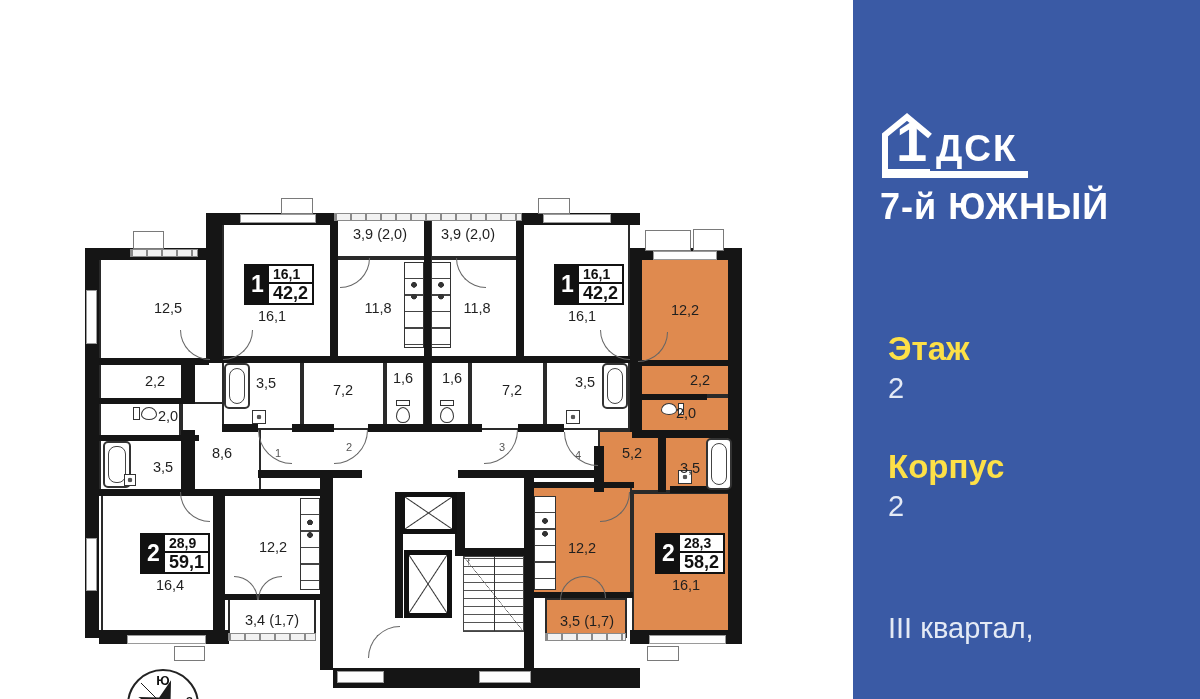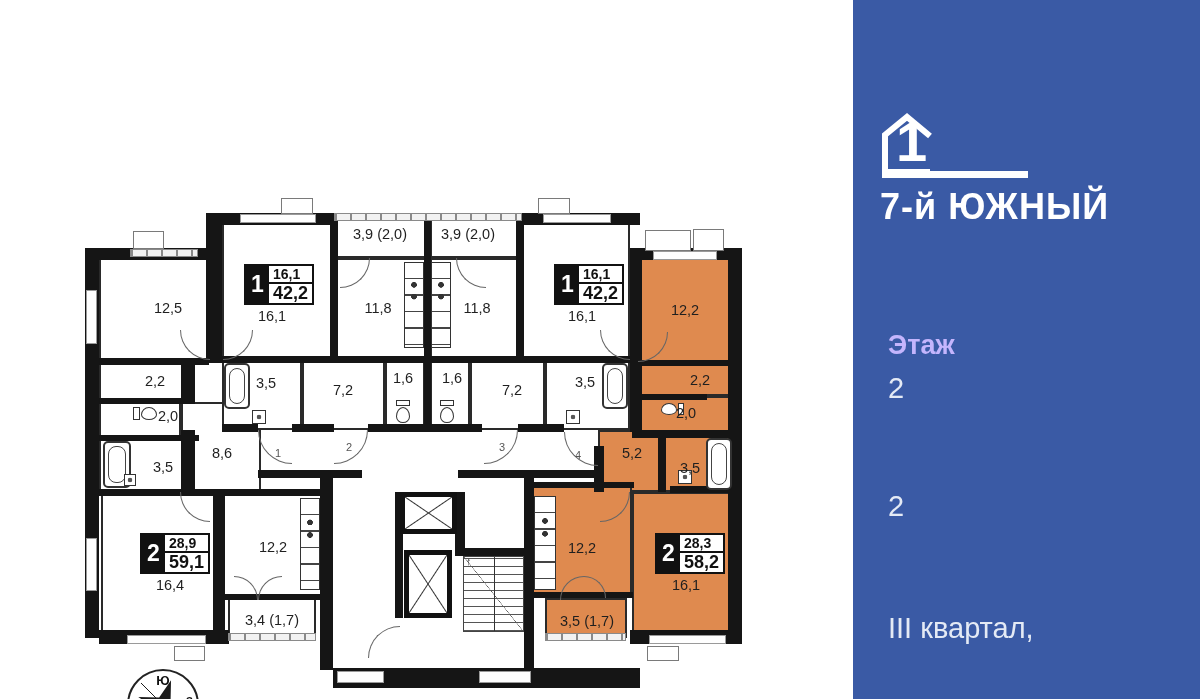--- a/index.html
+++ b/index.html
@@ -54,21 +54,21 @@
   .compass .cs{position:absolute;left:50%;top:2px;transform:translateX(-50%);font-weight:bold;font-size:13px;color:#111;}
   .compass .cw{position:absolute;right:4px;top:24px;font-weight:bold;font-size:11px;color:#111;}
   
   .panel{position:absolute;left:853px;top:0;width:347px;height:699px;background:#3a5aa5;color:#fff;}
   .logo{position:absolute;left:27px;top:110px;width:290px;height:72px;}
   .logo svg{position:absolute;left:0;top:2px;}
   .logo .one{position:absolute;left:16px;top:2px;font-size:56px;font-weight:bold;color:#fff;line-height:60px;}
   .logo .letters{position:absolute;left:56px;top:18px;font-size:37px;font-weight:bold;letter-spacing:2px;color:#fff;}
   .logo .rule{position:absolute;left:2px;top:61px;width:146px;height:7px;background:#fff;}
   .project{position:absolute;left:27px;top:186px;font-size:36px;font-weight:bold;letter-spacing:1px;color:#fff;white-space:nowrap;}
-  .p-label{position:absolute;left:35px;font-size:27px;font-weight:bold;color:#c4b5fd;white-space:nowrap;}
+  .p-label{position:absolute;left:35px;font-size:33px;font-weight:bold;color:#fde047;white-space:nowrap;}
   .p-value{position:absolute;left:35px;font-size:29px;font-weight:400;color:#e4eaf5;white-space:nowrap;}
 </style>
 </head>
 <body>
 
 <div id="app">
 
   <div class="plan">
 
     <div class="room" style="left:258px;top:430px;width:340px;height:42px;border:none;"></div>
@@ -290,24 +290,26 @@
       </svg>
     </div>
   </div>
 
   <div class="panel">
     <div class="logo">
       <svg width="58" height="64" viewBox="0 0 58 64">
         <polyline points="50,24 27,5 5,23 5,60 50,60" fill="none" stroke="#ffffff" stroke-width="6"></polyline>
       </svg>
       <span class="one">1</span>
+      <span class="letters">ДСК</span>
       <div class="rule"></div>
     </div>
     <div class="project">7-й ЮЖНЫЙ</div>
 
     <div class="p-label" style="top:330px;">Этаж</div>
     <div class="p-value" style="top:372px;">2</div>
 
+    <div class="p-label" style="top:448px;">Корпус</div>
     <div class="p-value" style="top:490px;">2</div>
 
     <div class="p-value" style="top:612px;text-align:center;">III квартал,</div>
   </div>
 </div>
 
 </body></html>

